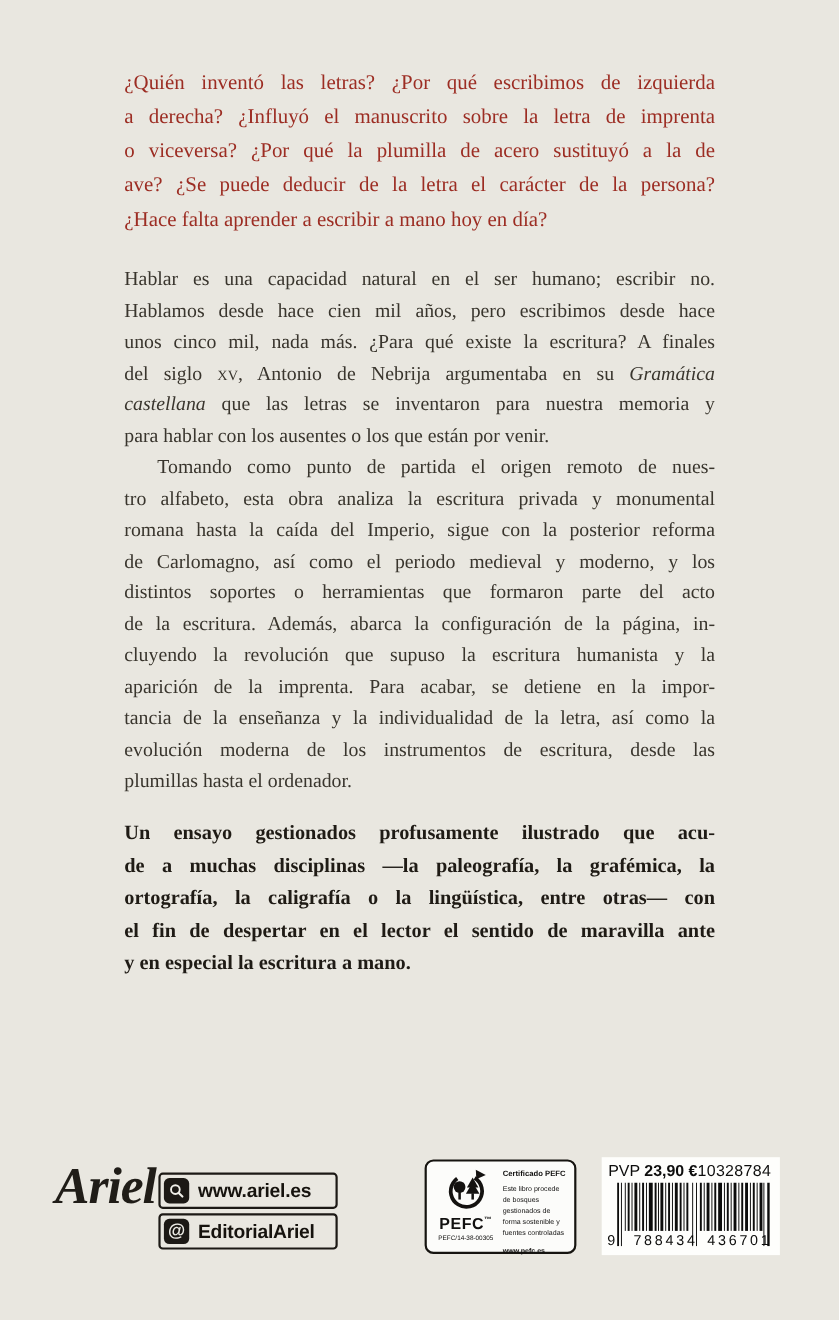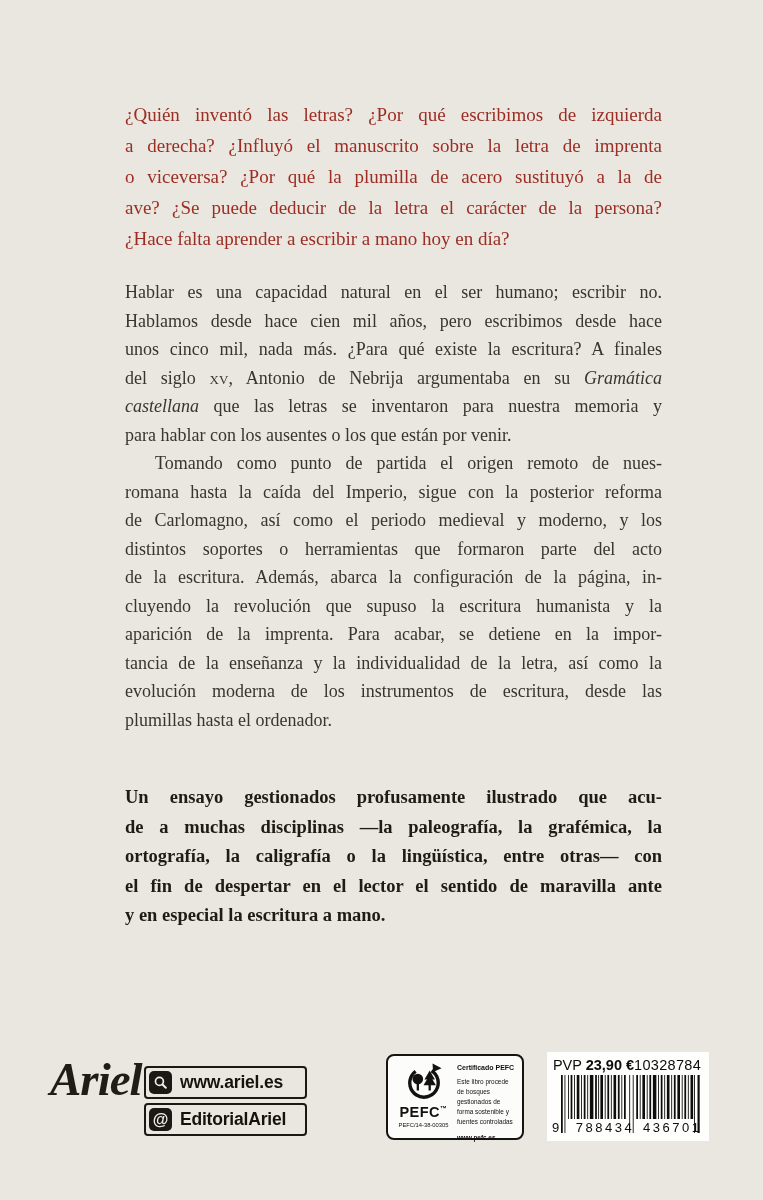--- a/index.html
+++ b/index.html
@@ -2,21 +2,21 @@
 <html><head>
 <meta charset="utf-8">
 <style>
   html,body { margin:0; padding:0; background:#d8d6cf; }
   .cover {
     position:relative; width:763px; height:1200px;
     background:#e9e7e0; overflow:hidden;
     font-family:"Liberation Serif", serif;
   }
   
-  .textblock { position:absolute; left:125px; width:537px;margin-top:39px; }
+  .textblock { position:absolute; left:113px; width:537px; }
   .textblock .line { text-align:justify; text-align-last:justify; white-space:normal; }
   .textblock .line:last-child { text-align-last:left; }
   .intro  { top:60px;  font-size:19px;   line-height:31px;   color:#9c2d23; }
   .p1     { top:239px; font-size:18px;   line-height:28.5px; color:#39352d; }
   .p2     { top:410px; font-size:18px;   line-height:28.5px; color:#39352d; }
   .p2 .line:first-child { text-indent:30px; }
   .highlight { top:744px; font-size:18.5px; line-height:29.5px; font-weight:bold; color:#1f1b15; }
   .sc { font-variant:small-caps; }
   i { font-style:italic; }
 
@@ -88,20 +88,21 @@
   <div class="textblock p1">
       <div class="line">Hablar es una capacidad natural en el ser humano; escribir no.</div>
       <div class="line">Hablamos desde hace cien mil años, pero escribimos desde hace</div>
       <div class="line">unos cinco mil, nada más. ¿Para qué existe la escritura? A finales</div>
       <div class="line">del siglo <span class="sc">xv</span>, Antonio de Nebrija argumentaba en su <i>Gramática</i></div>
       <div class="line"><i>castellana</i> que las letras se inventaron para nuestra memoria y</div>
       <div class="line">para hablar con los ausentes o los que están por venir.</div>
     </div>
   <div class="textblock p2">
       <div class="line">Tomando como punto de partida el origen remoto de nues-</div>
+      <div class="line">tro alfabeto, esta obra analiza la escritura privada y monumental</div>
       <div class="line">romana hasta la caída del Imperio, sigue con la posterior reforma</div>
       <div class="line">de Carlomagno, así como el periodo medieval y moderno, y los</div>
       <div class="line">distintos soportes o herramientas que formaron parte del acto</div>
       <div class="line">de la escritura. Además, abarca la configuración de la página, in-</div>
       <div class="line">cluyendo la revolución que supuso la escritura humanista y la</div>
       <div class="line">aparición de la imprenta. Para acabar, se detiene en la impor-</div>
       <div class="line">tancia de la enseñanza y la individualidad de la letra, así como la</div>
       <div class="line">evolución moderna de los instrumentos de escritura, desde las</div>
       <div class="line">plumillas hasta el ordenador.</div>
     </div>

